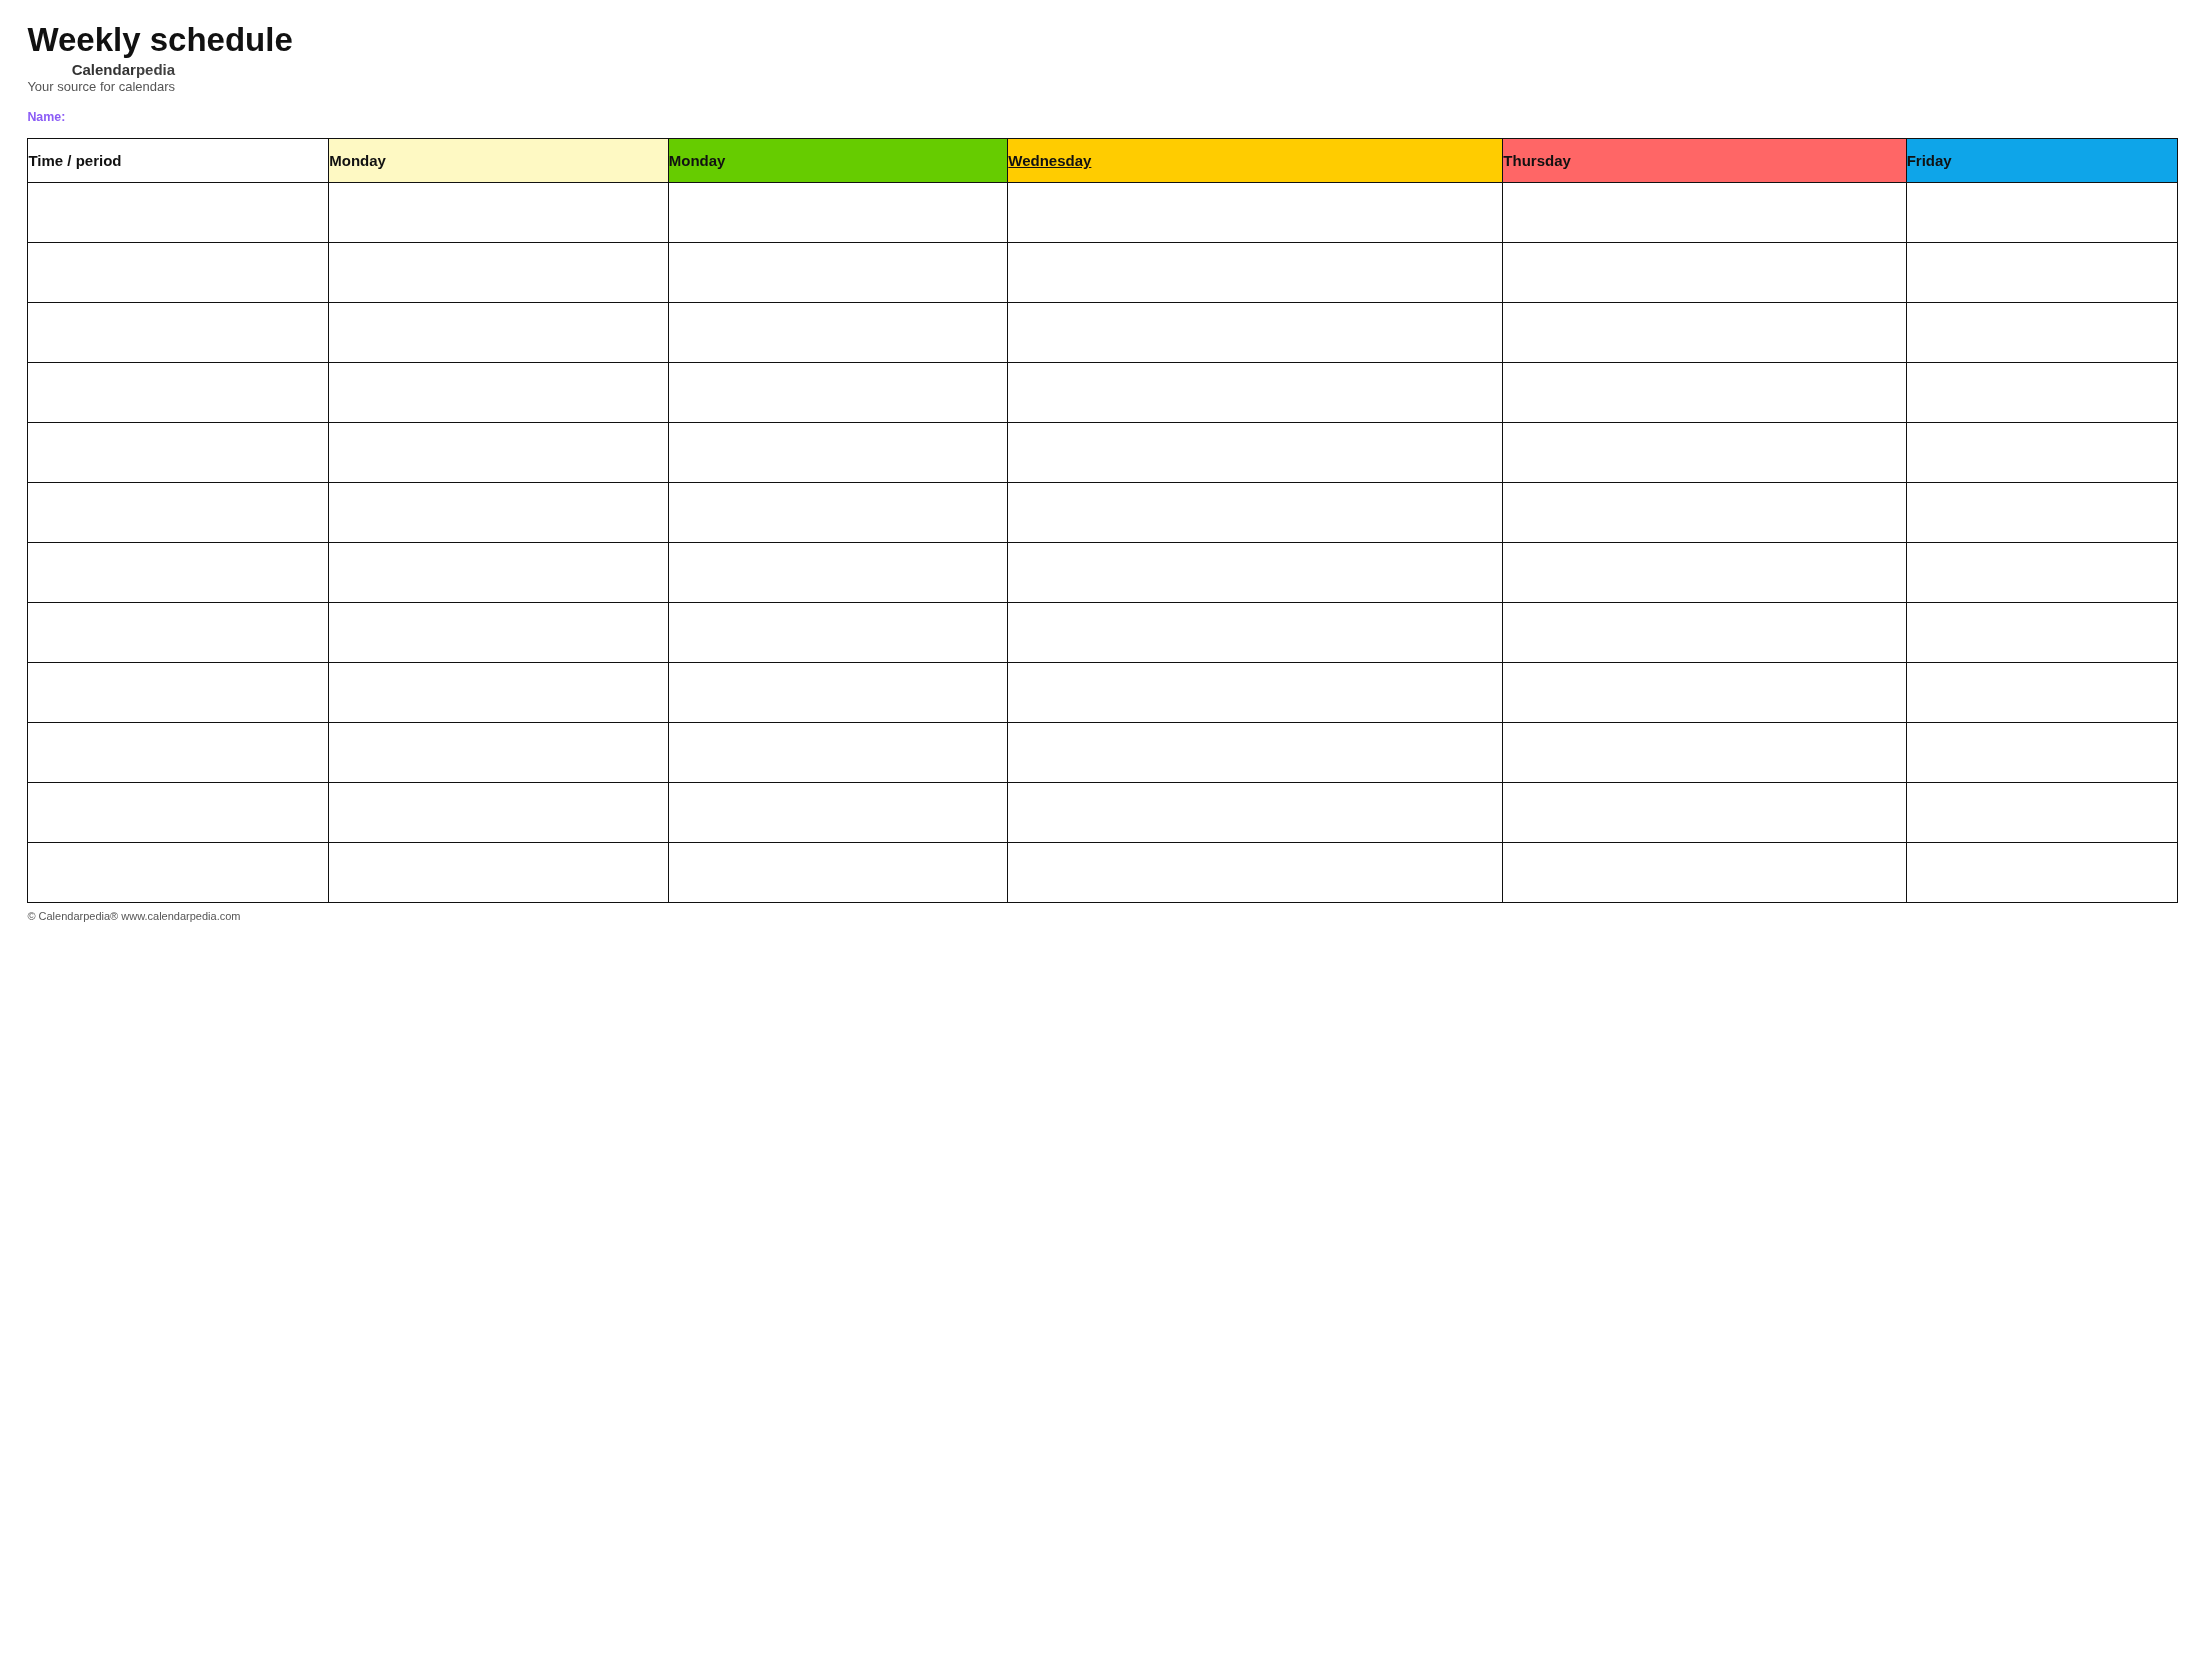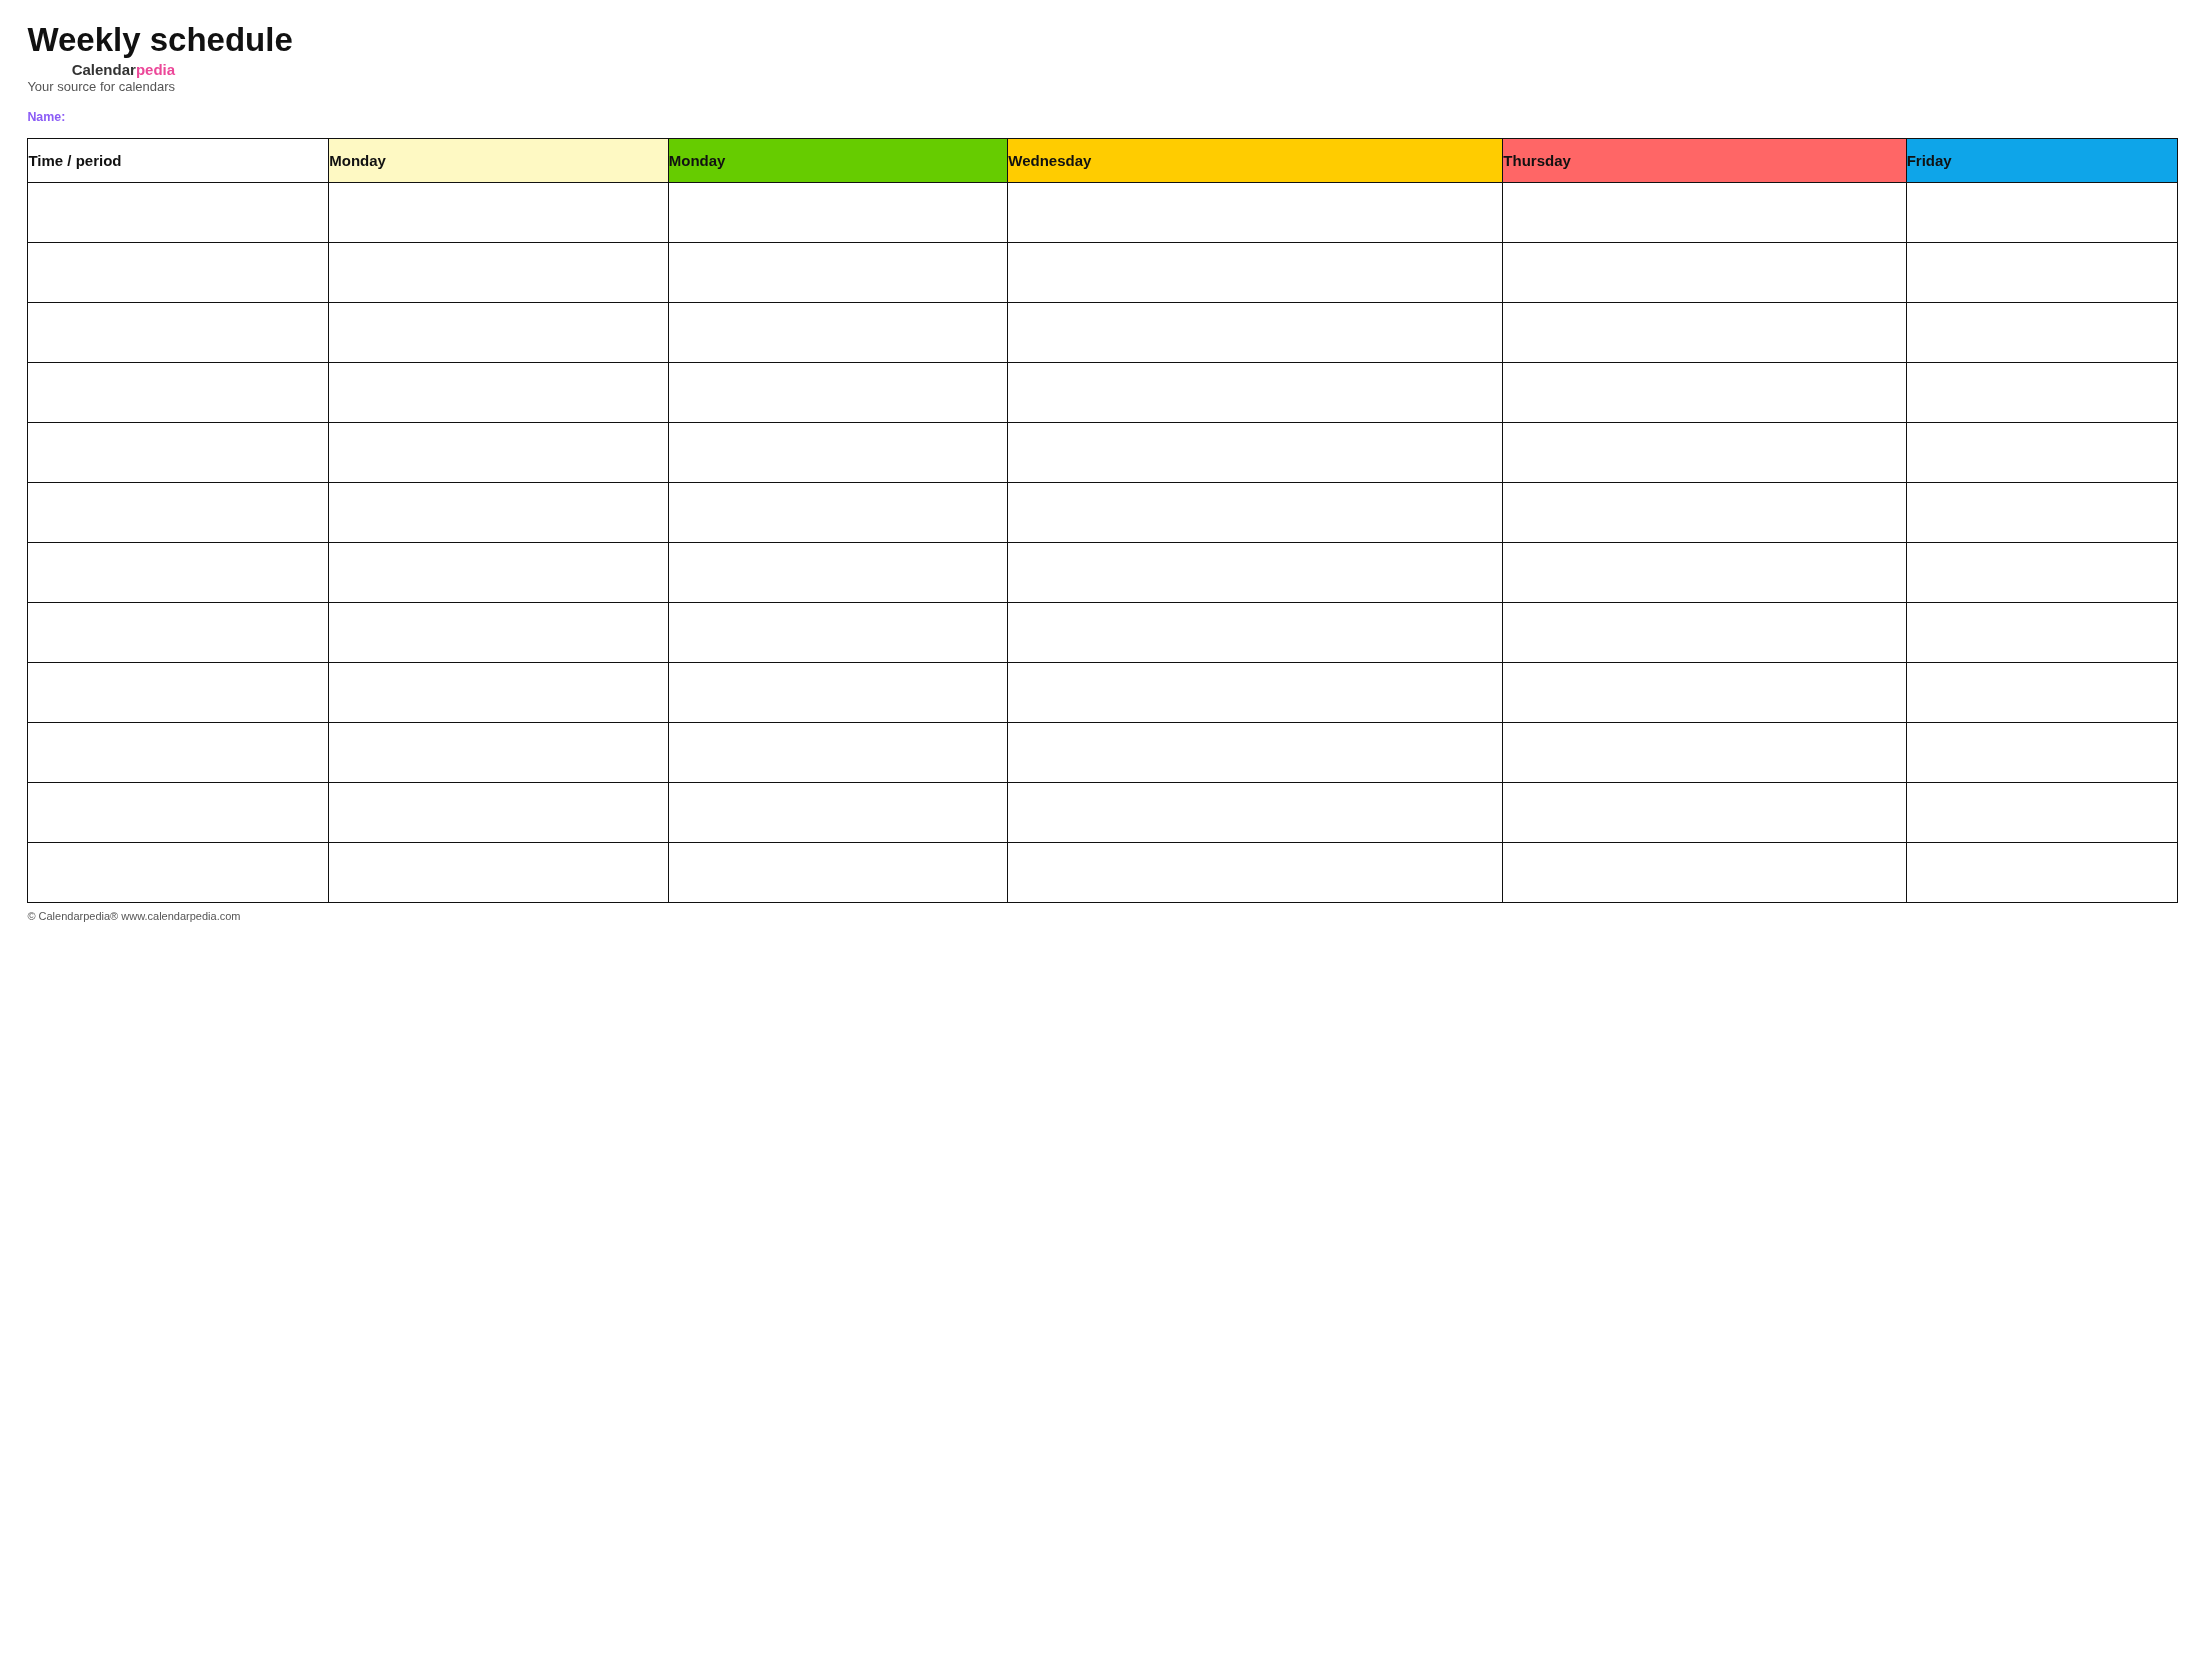--- a/index.html
+++ b/index.html
@@ -38,21 +38,21 @@
     }
 
     .logo-text {
       font-size: 15px;
       font-weight: bold;
       color: #333;
       line-height: 1.2;
     }
 
     .logo-text .logo-pedia {
-      color: #ec4899;
+      color: #404040;
       font-weight: bold;
     }
 
     .logo-tagline {
       font-size: 13px;
       color: #555;
     }
 
     .name-row {
       margin-bottom: 13.7px;
@@ -94,20 +94,21 @@
     }
 
     .col-tuesday {
       background: #66cc00;
       color: #111;
     }
 
     .col-wednesday {
       background: #ffcc00;
       color: #111;
+      text-decoration: underline;
     }
 
     .col-thursday {
       background: #ff6666;
       color: #111;
     }
 
     .col-friday {
       background: #0ea5e9;
       color: #111;

